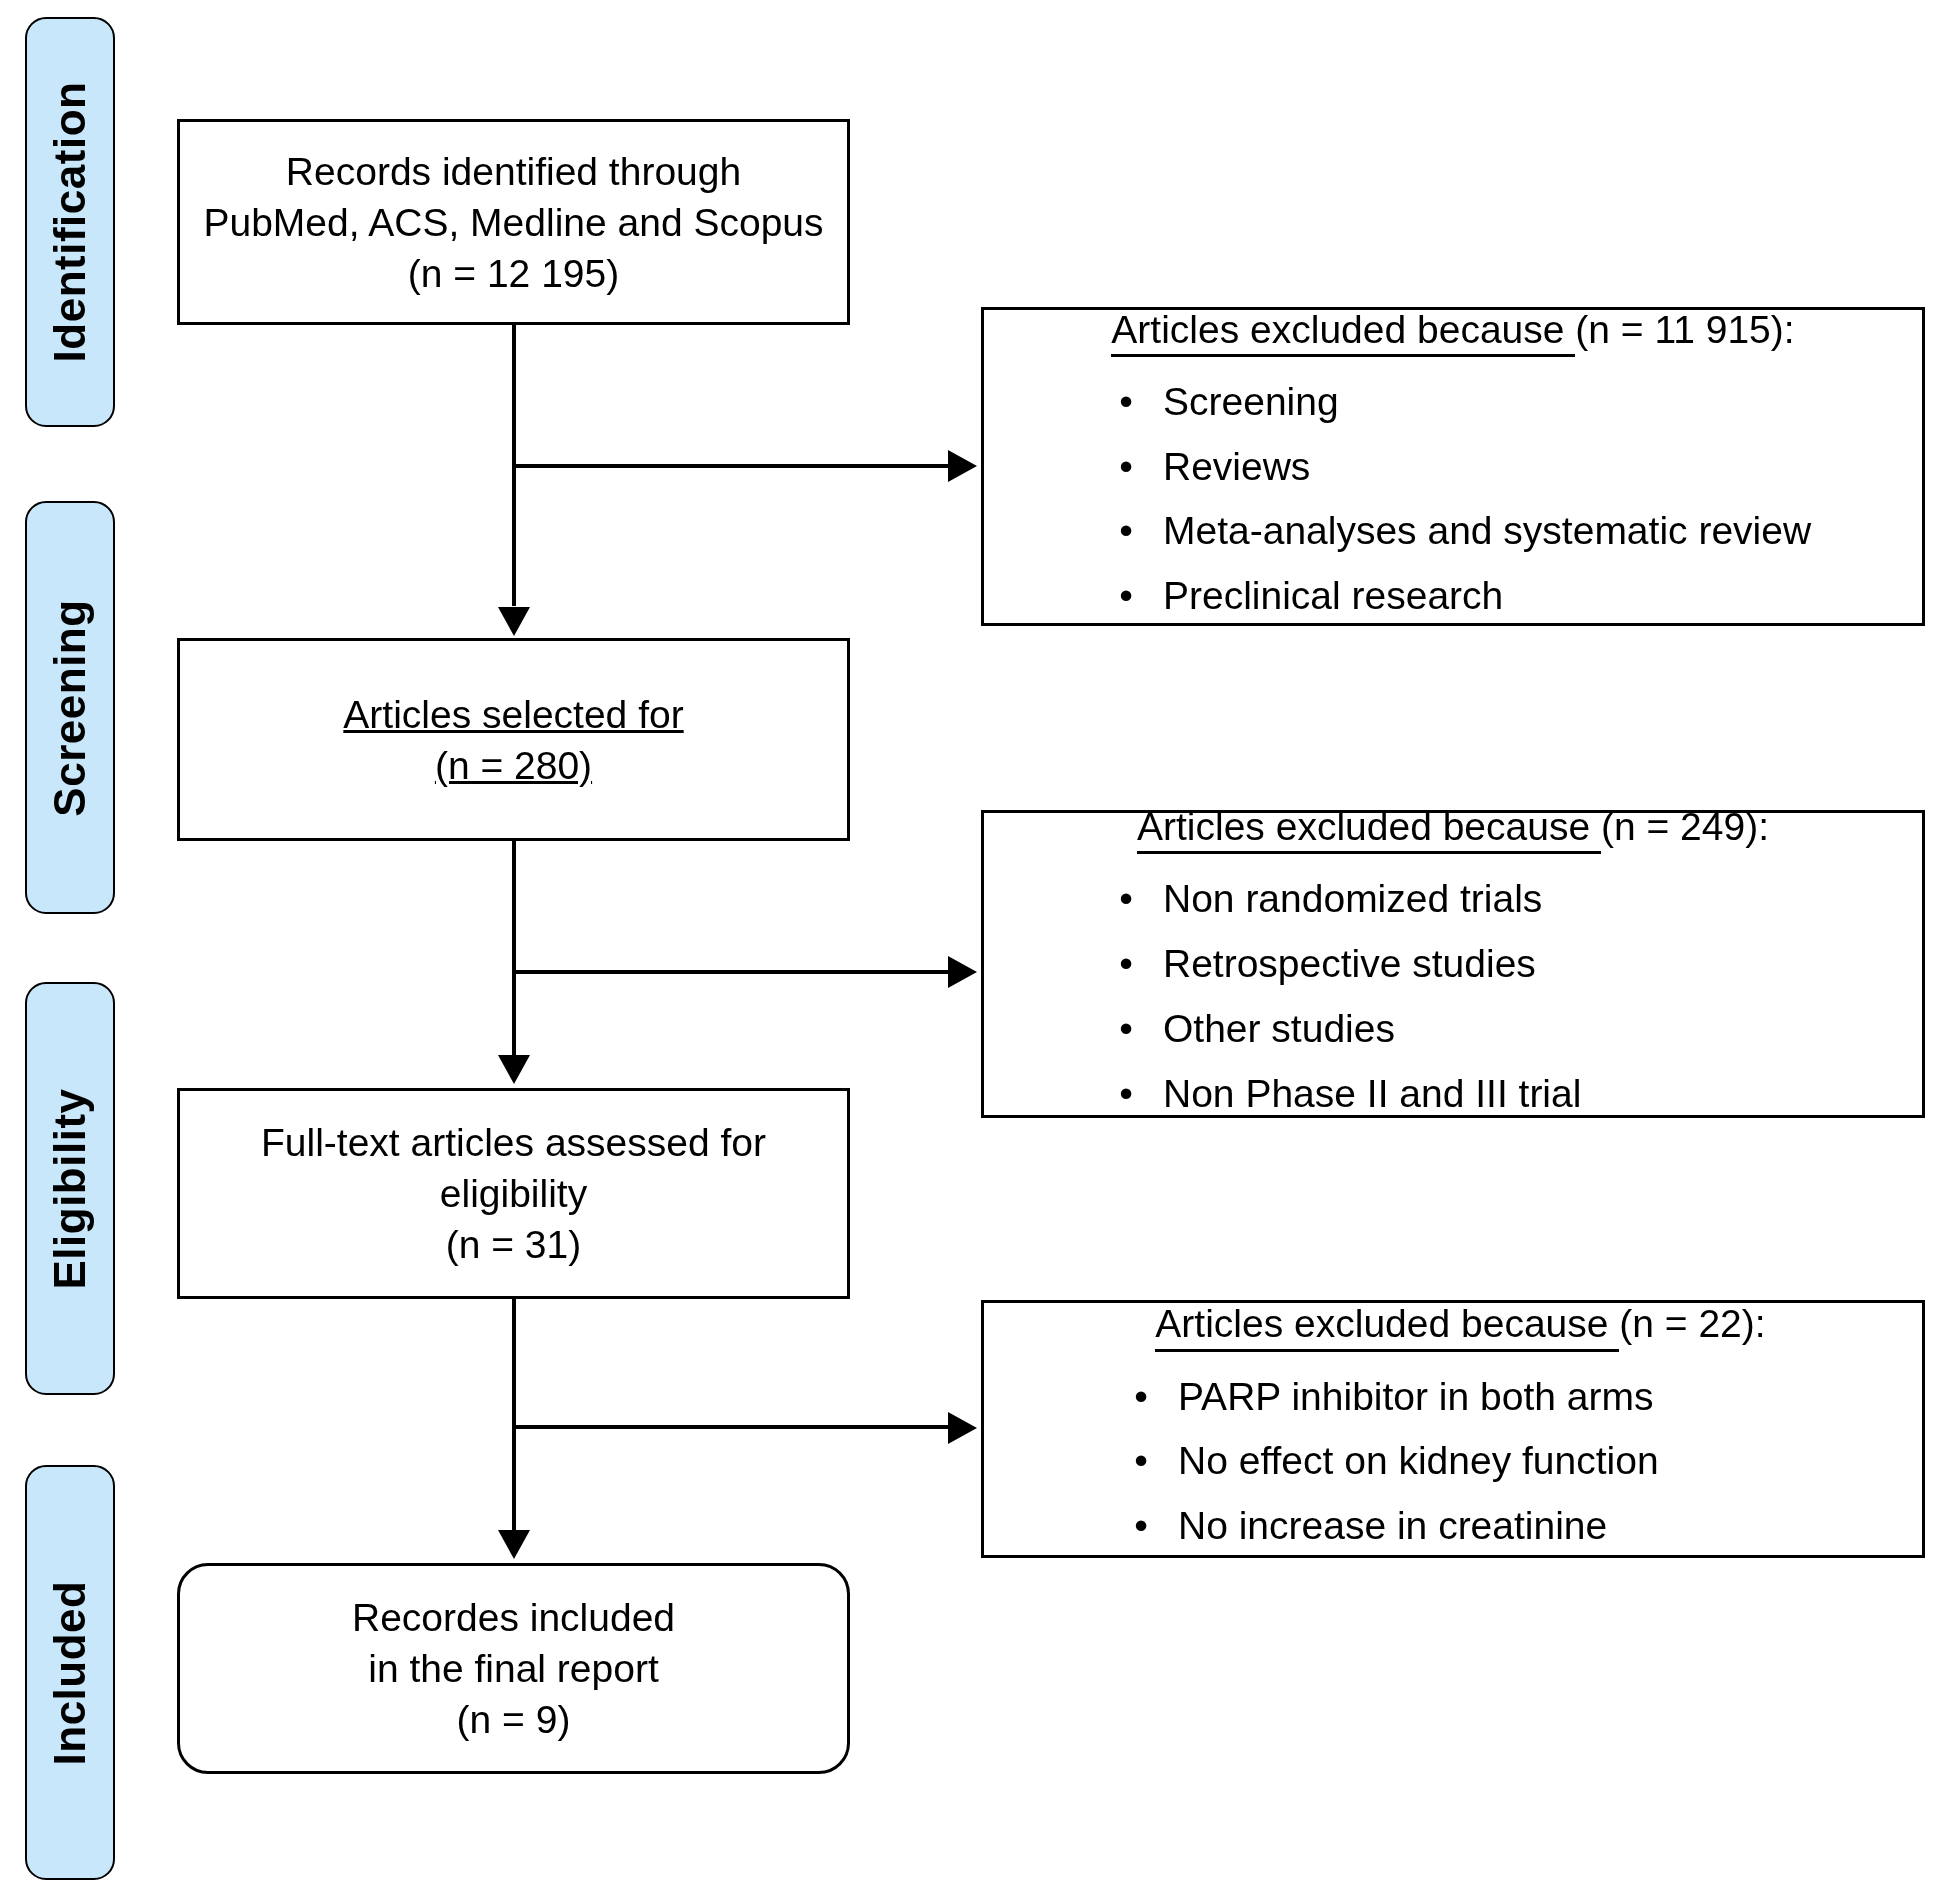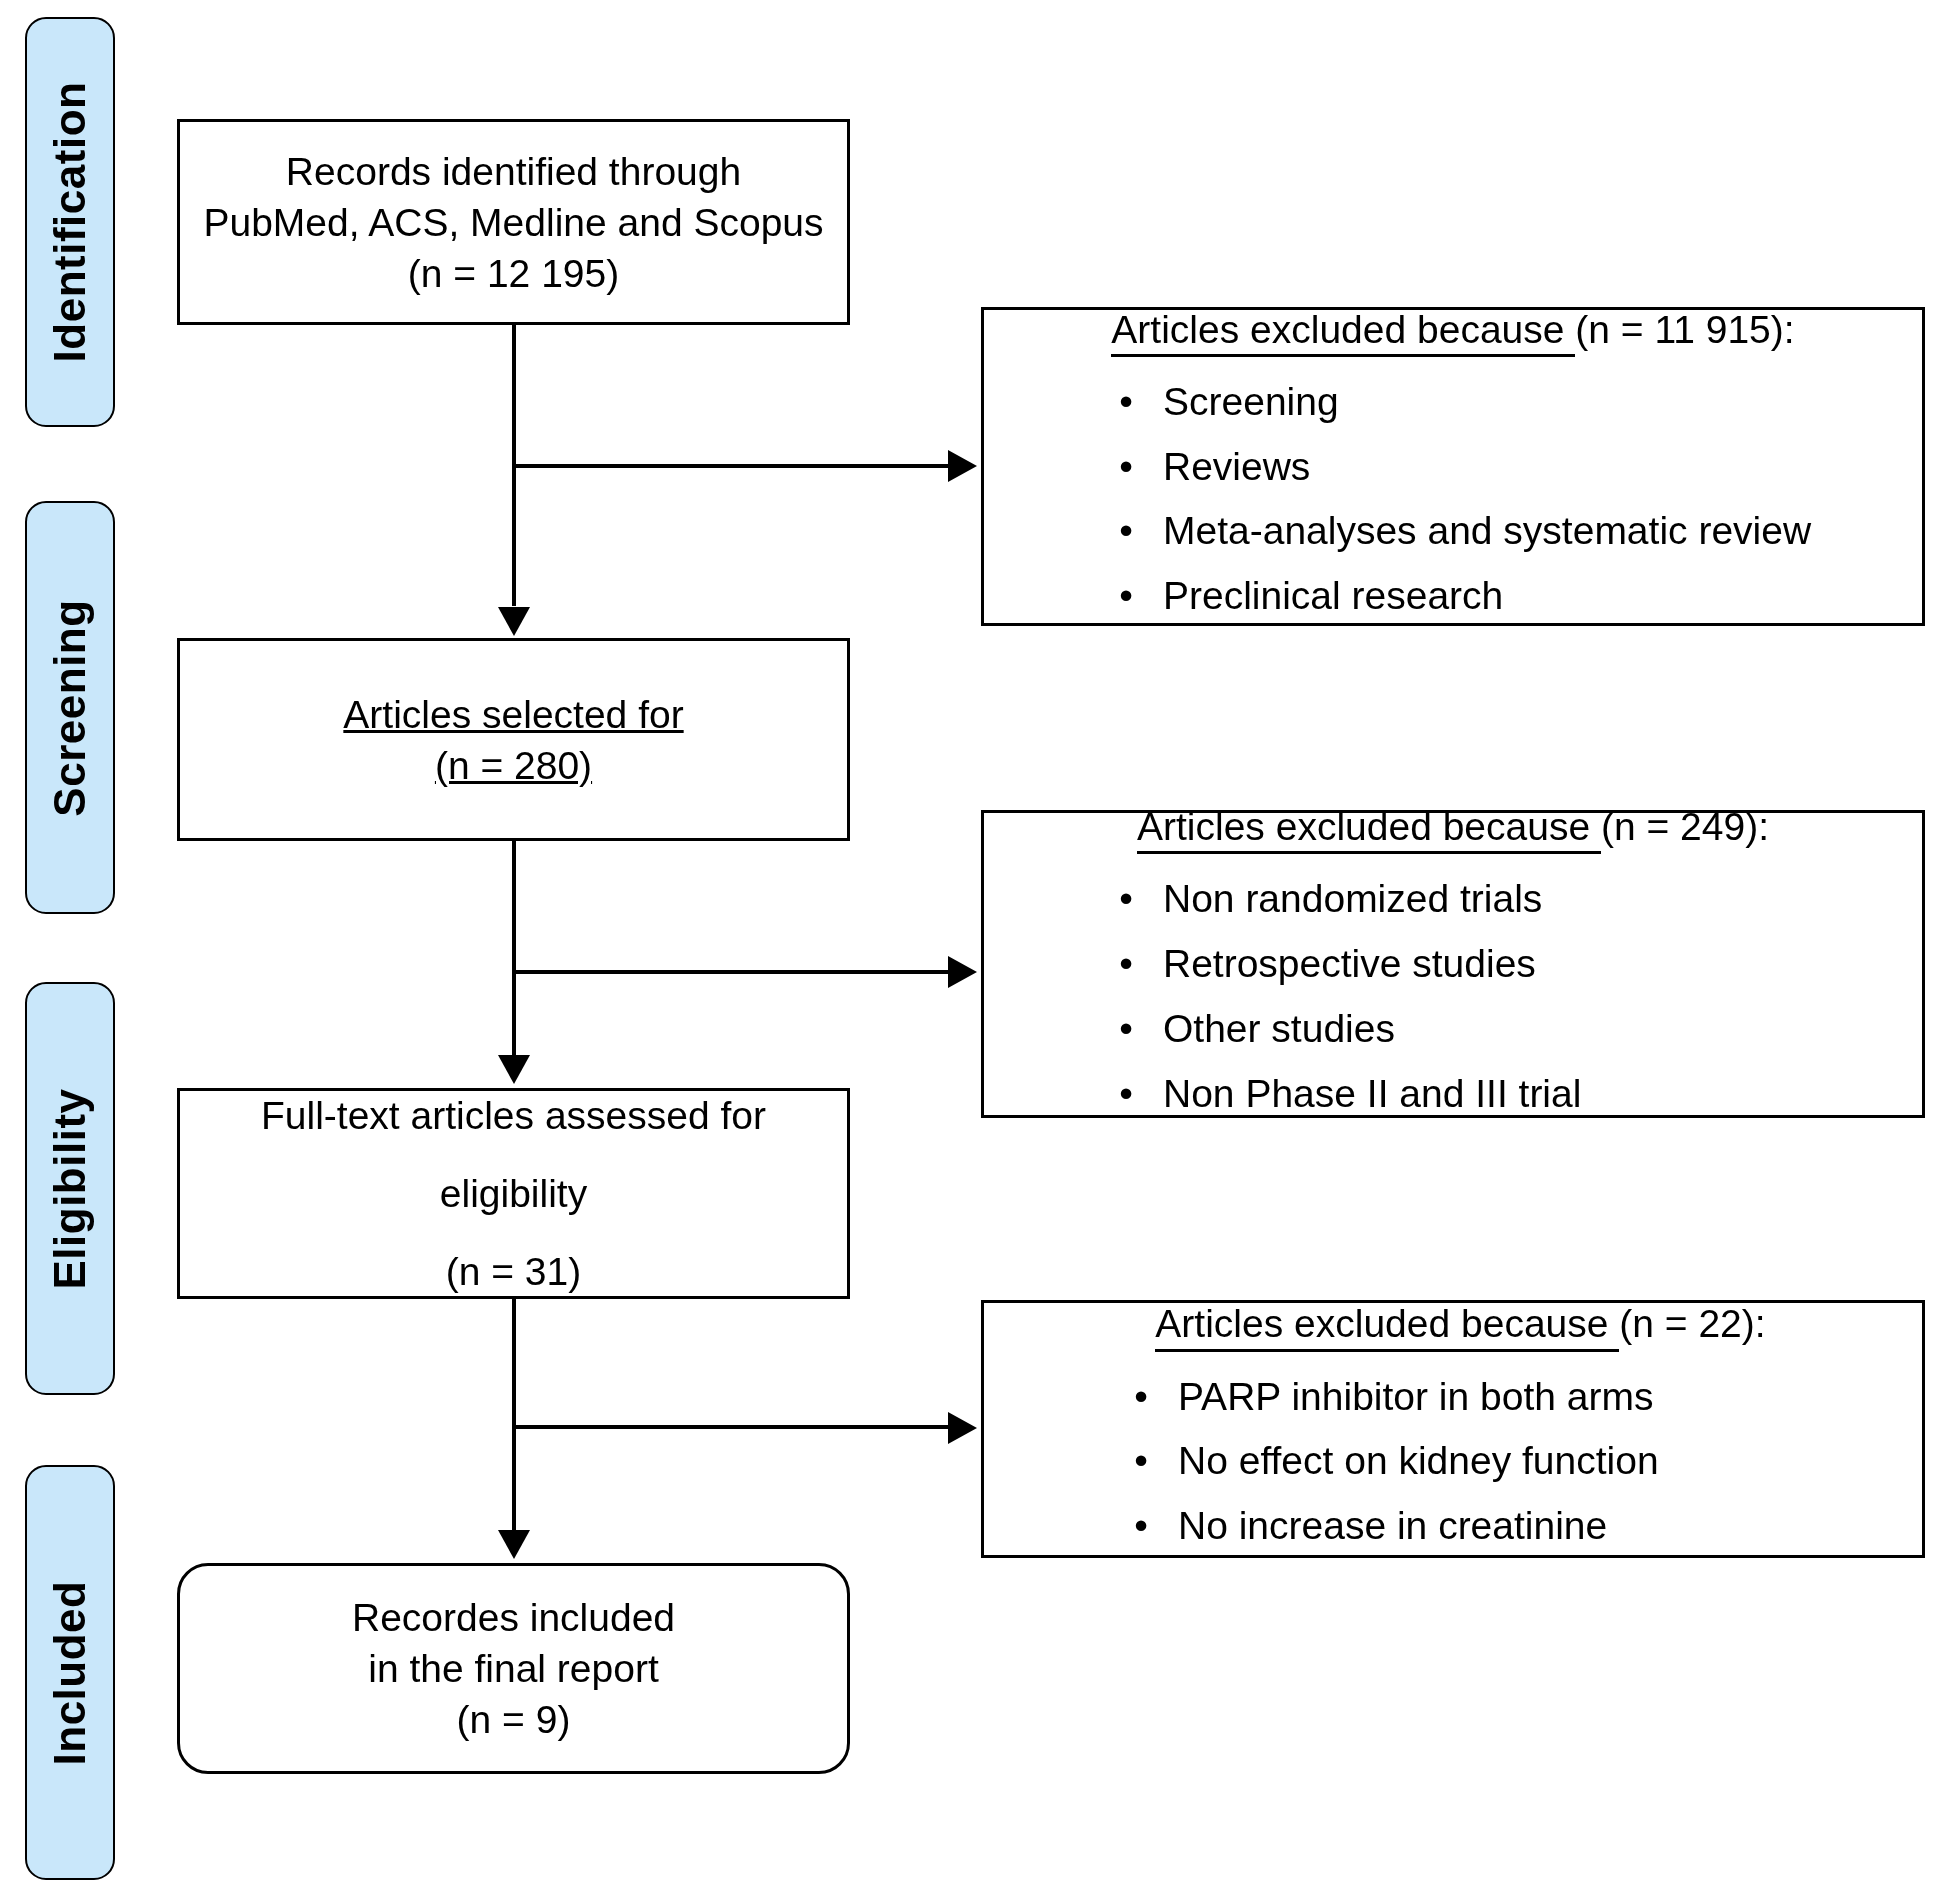--- a/index.html
+++ b/index.html
@@ -145,21 +145,21 @@
     <div class="line">Records identified through</div>
     <div class="line">PubMed, ACS, Medline and Scopus</div>
     <div class="line">(n = 12 195)</div>
   </div>
 
   <div class="flow-box" style="top:638px; height:203px;text-decoration:underline;">
     <div class="line">Articles selected for</div>
     <div class="line">(n = 280)</div>
   </div>
 
-  <div class="flow-box" style="top:1088px; height:211px;gap:27px;">
+  <div class="flow-box" style="top:1088px; height:211px;">
     <div class="line">Full-text articles assessed for</div>
     <div class="line">eligibility</div>
     <div class="line">(n = 31)</div>
   </div>
 
   <div class="flow-box" style="top:1563px; height:211px;border-radius:31px;">
     <div class="line">Recordes included</div>
     <div class="line">in the final report</div>
     <div class="line">(n = 9)</div>
   </div>

